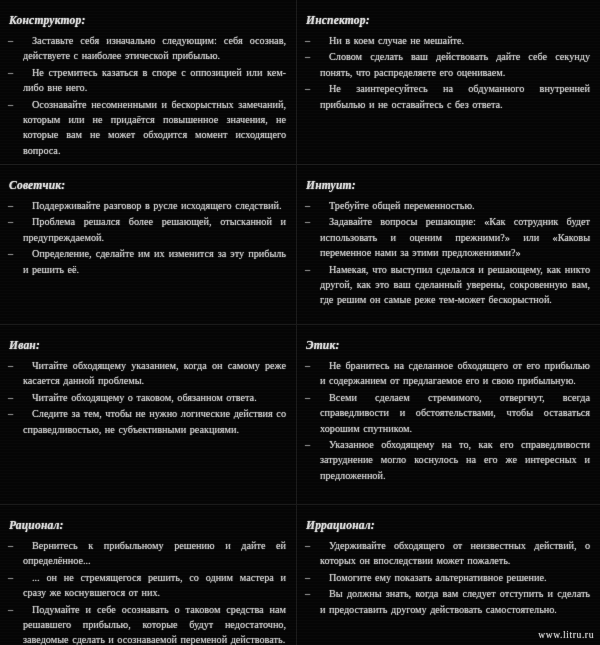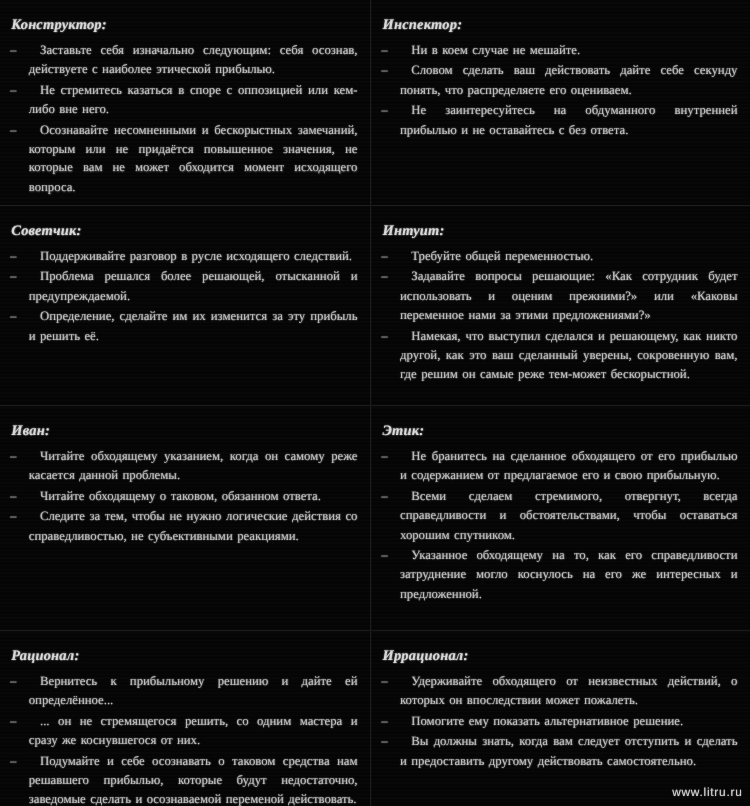--- a/index.html
+++ b/index.html
@@ -68,21 +68,21 @@
     position: absolute;
     left: 2px;
     top: 0;
     text-indent: 0;
     color: #9a9a9a;
   }
   #watermark {
     position: absolute;
     right: 6px;
     bottom: 5px;
-    font-family: Liberation Sans, sans-serif;
+    font-family: Liberation Serif, serif;
     font-size: 9.5px;
     letter-spacing: 0.6px;
     color: #d0d0d0;
     text-shadow: 0 0 1px rgba(210,210,210,0.8);
   }
   #grain {
     position: absolute;
     inset: 0;
     pointer-events: none;
     background:

